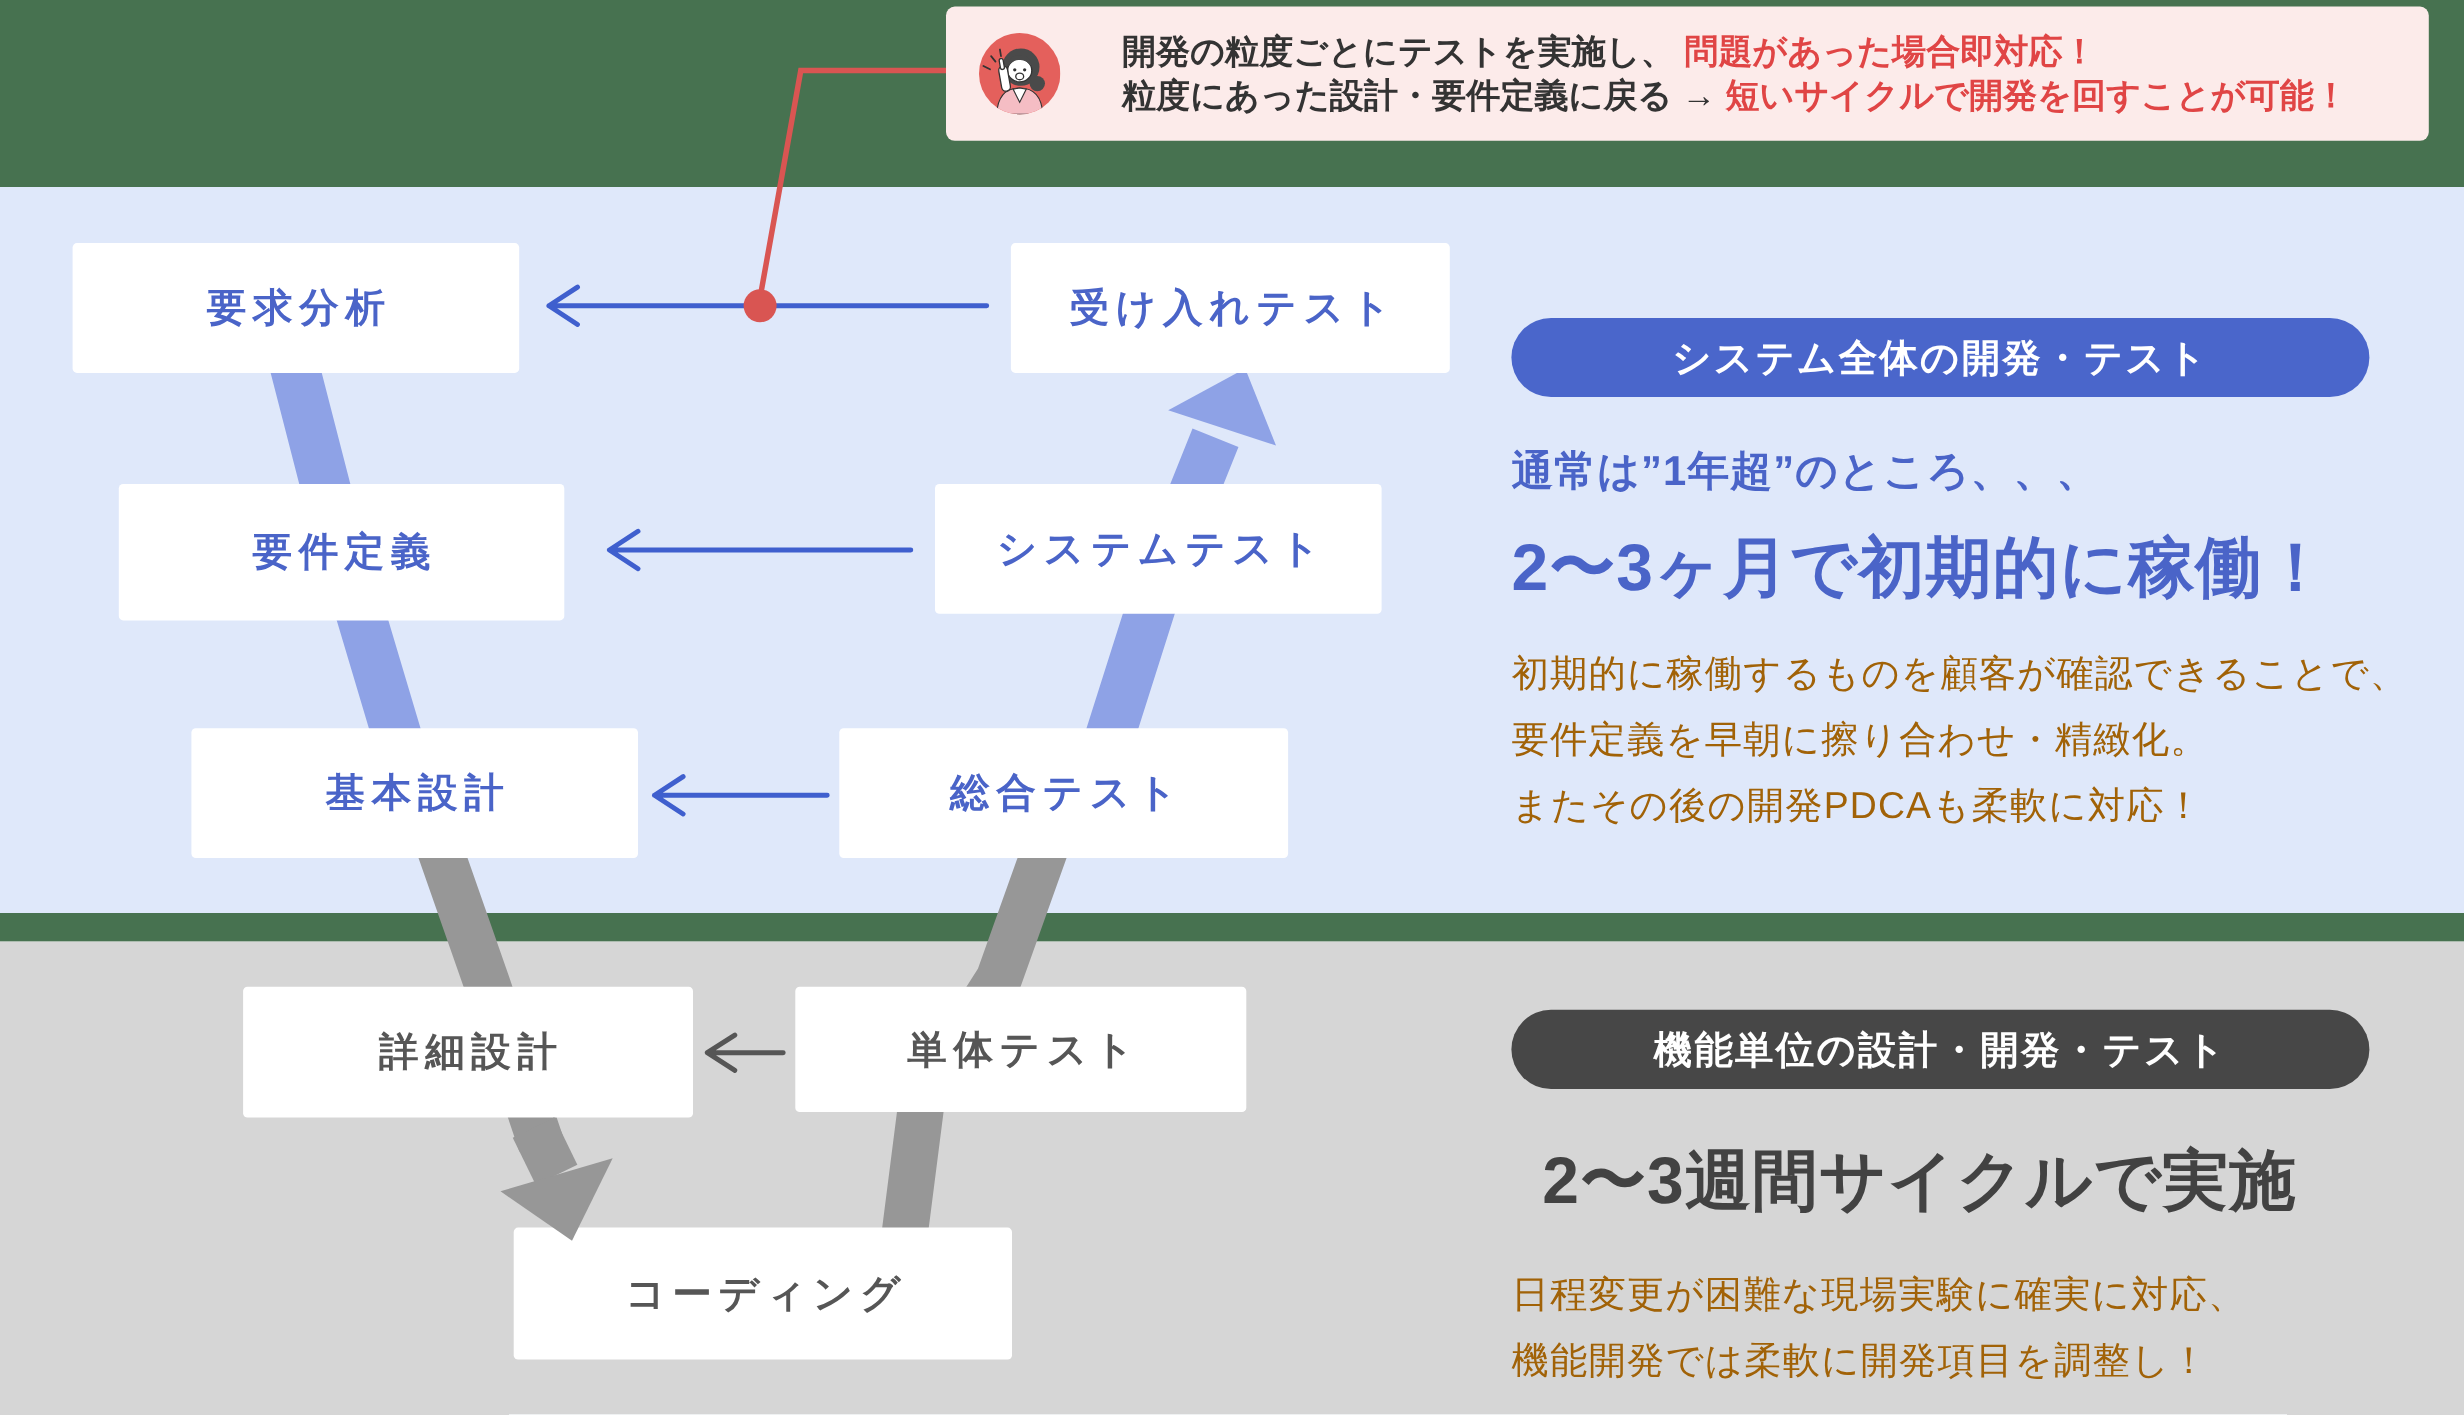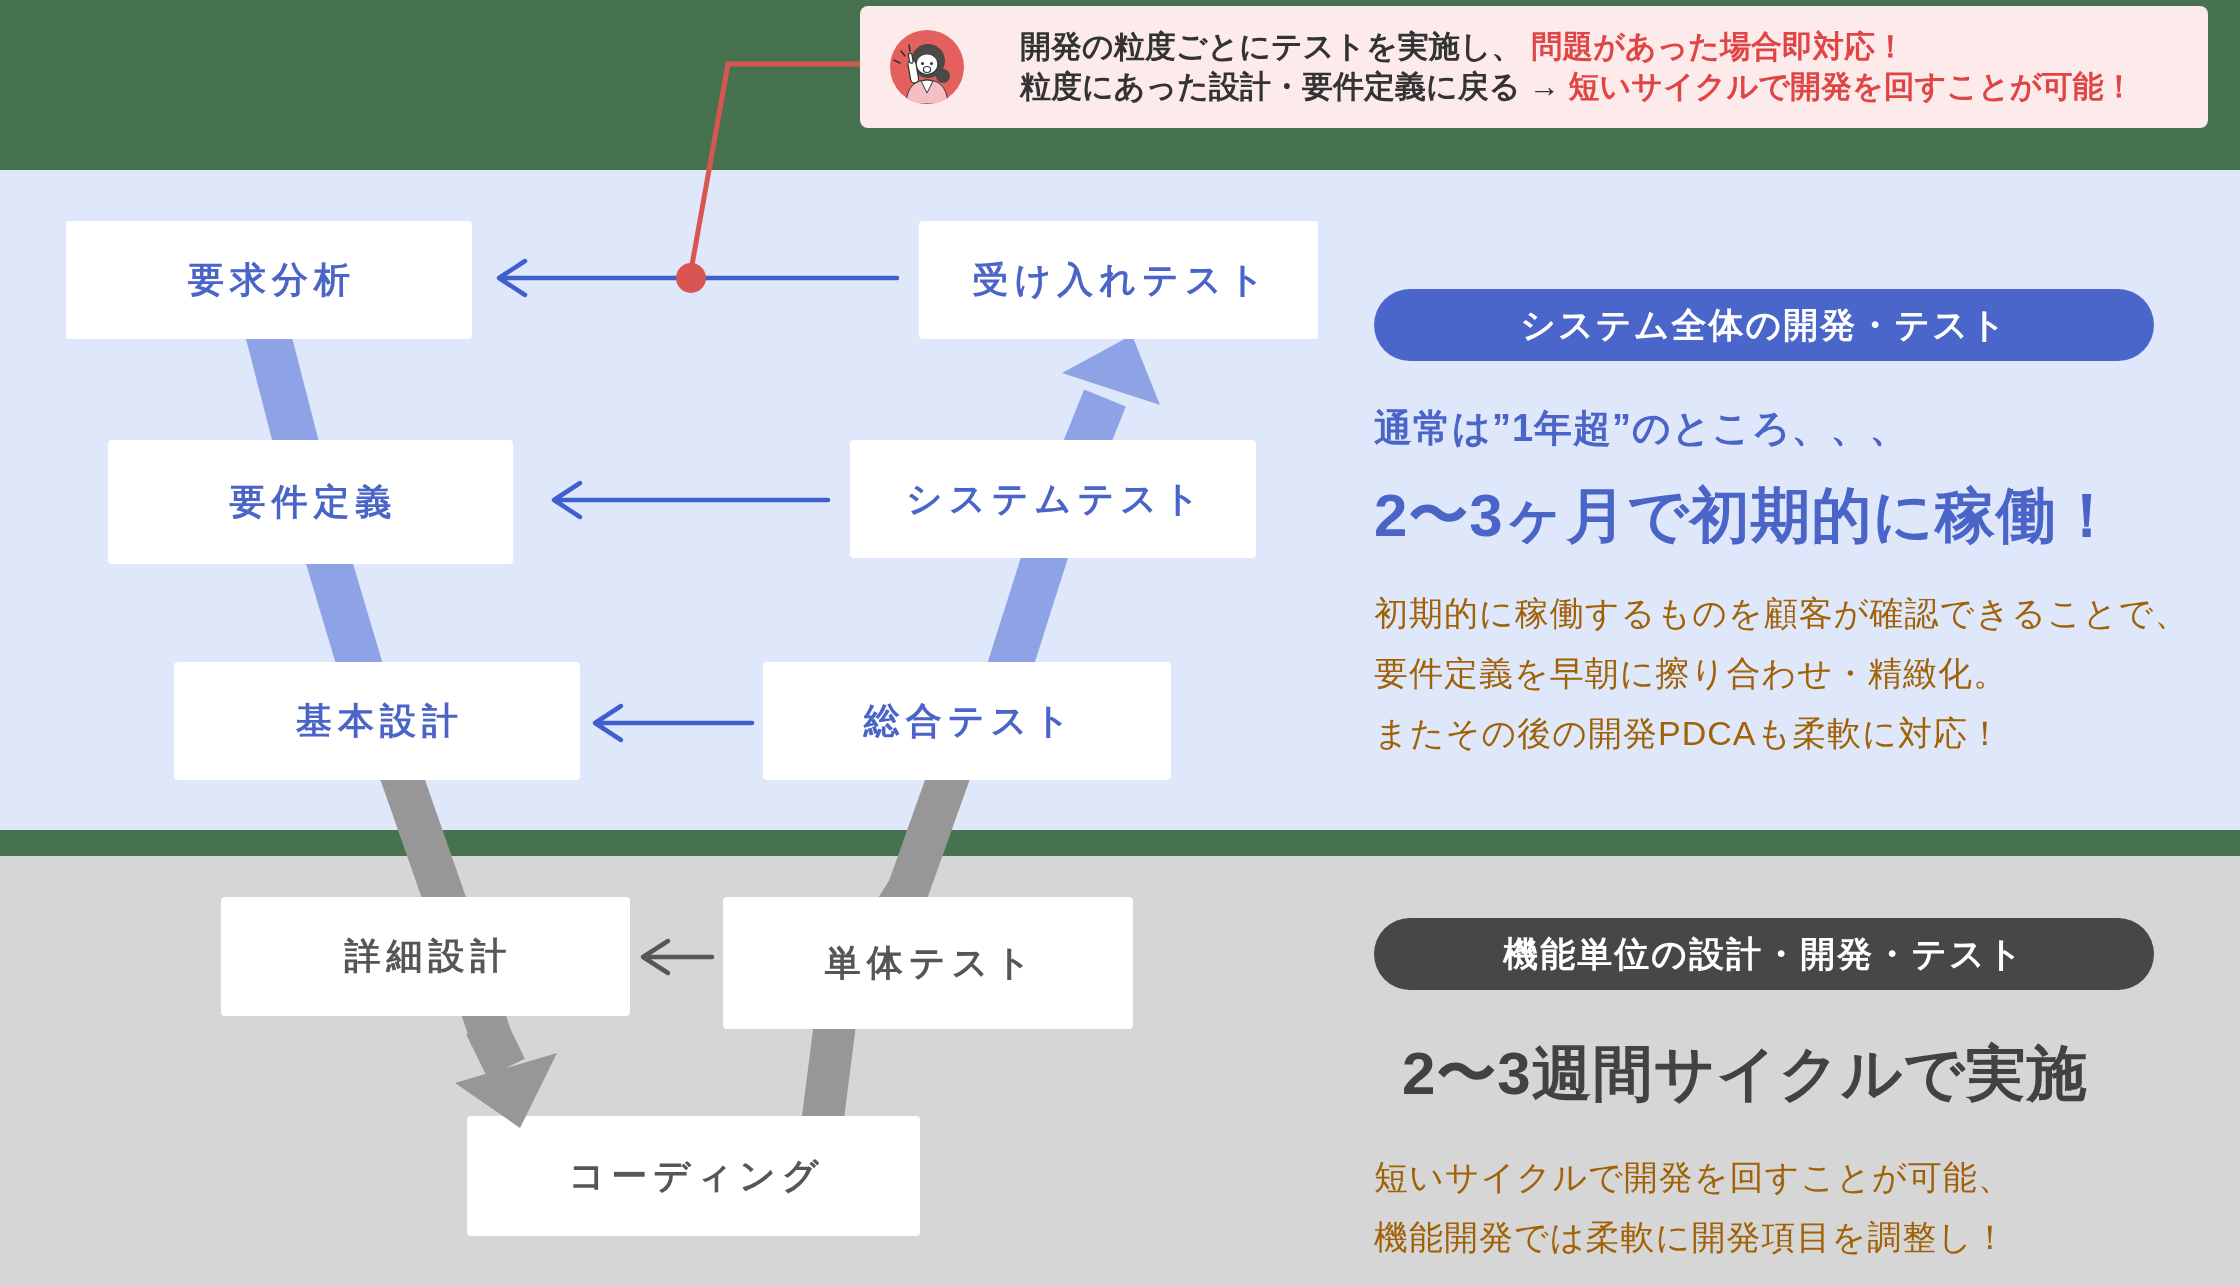--- a/index.html
+++ b/index.html
@@ -98,21 +98,21 @@
   </div>
   <div class="abs stage-box blue" style="left:174px;top:662px;width:400px;height:118px;">
     <span>基本設計</span>
   </div>
   <div class="abs stage-box blue" style="left:763px;top:662px;width:402px;height:118px;">
     <span>総合テスト</span>
   </div>
   <div class="abs stage-box dark" style="left:221px;top:897px;width:403px;height:119px;">
     <span>詳細設計</span>
   </div>
-  <div class="abs stage-box dark" style="left:723px;top:897px;width:404px;height:132px;">
+  <div class="abs stage-box dark" style="left:723px;top:897px;width:404px;height:114px;">
     <span>単体テスト</span>
   </div>
   <div class="abs stage-box dark" style="left:467px;top:1116px;width:447px;height:120px;">
     <span>コーディング</span>
   </div>
 
   <div class="abs callout">
     <div class="avatar">
       <svg width="74" height="74" viewBox="0 0 74 74">
         <defs>
@@ -163,18 +163,18 @@
       <div class="body-line">またその後の開発PDCAも柔軟に対応！</div>
     </div>
   </div>
 
   <div class="abs panel" style="top:918px;">
     <div class="badge dark">
       <span>機能単位の設計・開発・テスト</span>
     </div>
     <div class="headline dark" style="margin-top:44px;margin-left:28px;">2〜3週間サイクルで実施</div>
     <div style="margin-top:32px;">
-      <div class="body-line">短いサイクルで開発を回すことが可能、</div>
+      <div class="body-line">日程変更が困難な現場実験に確実に対応、</div>
       <div class="body-line">機能開発では柔軟に開発項目を調整し！</div>
     </div>
   </div>
 
 </div>
 
 </body></html>

